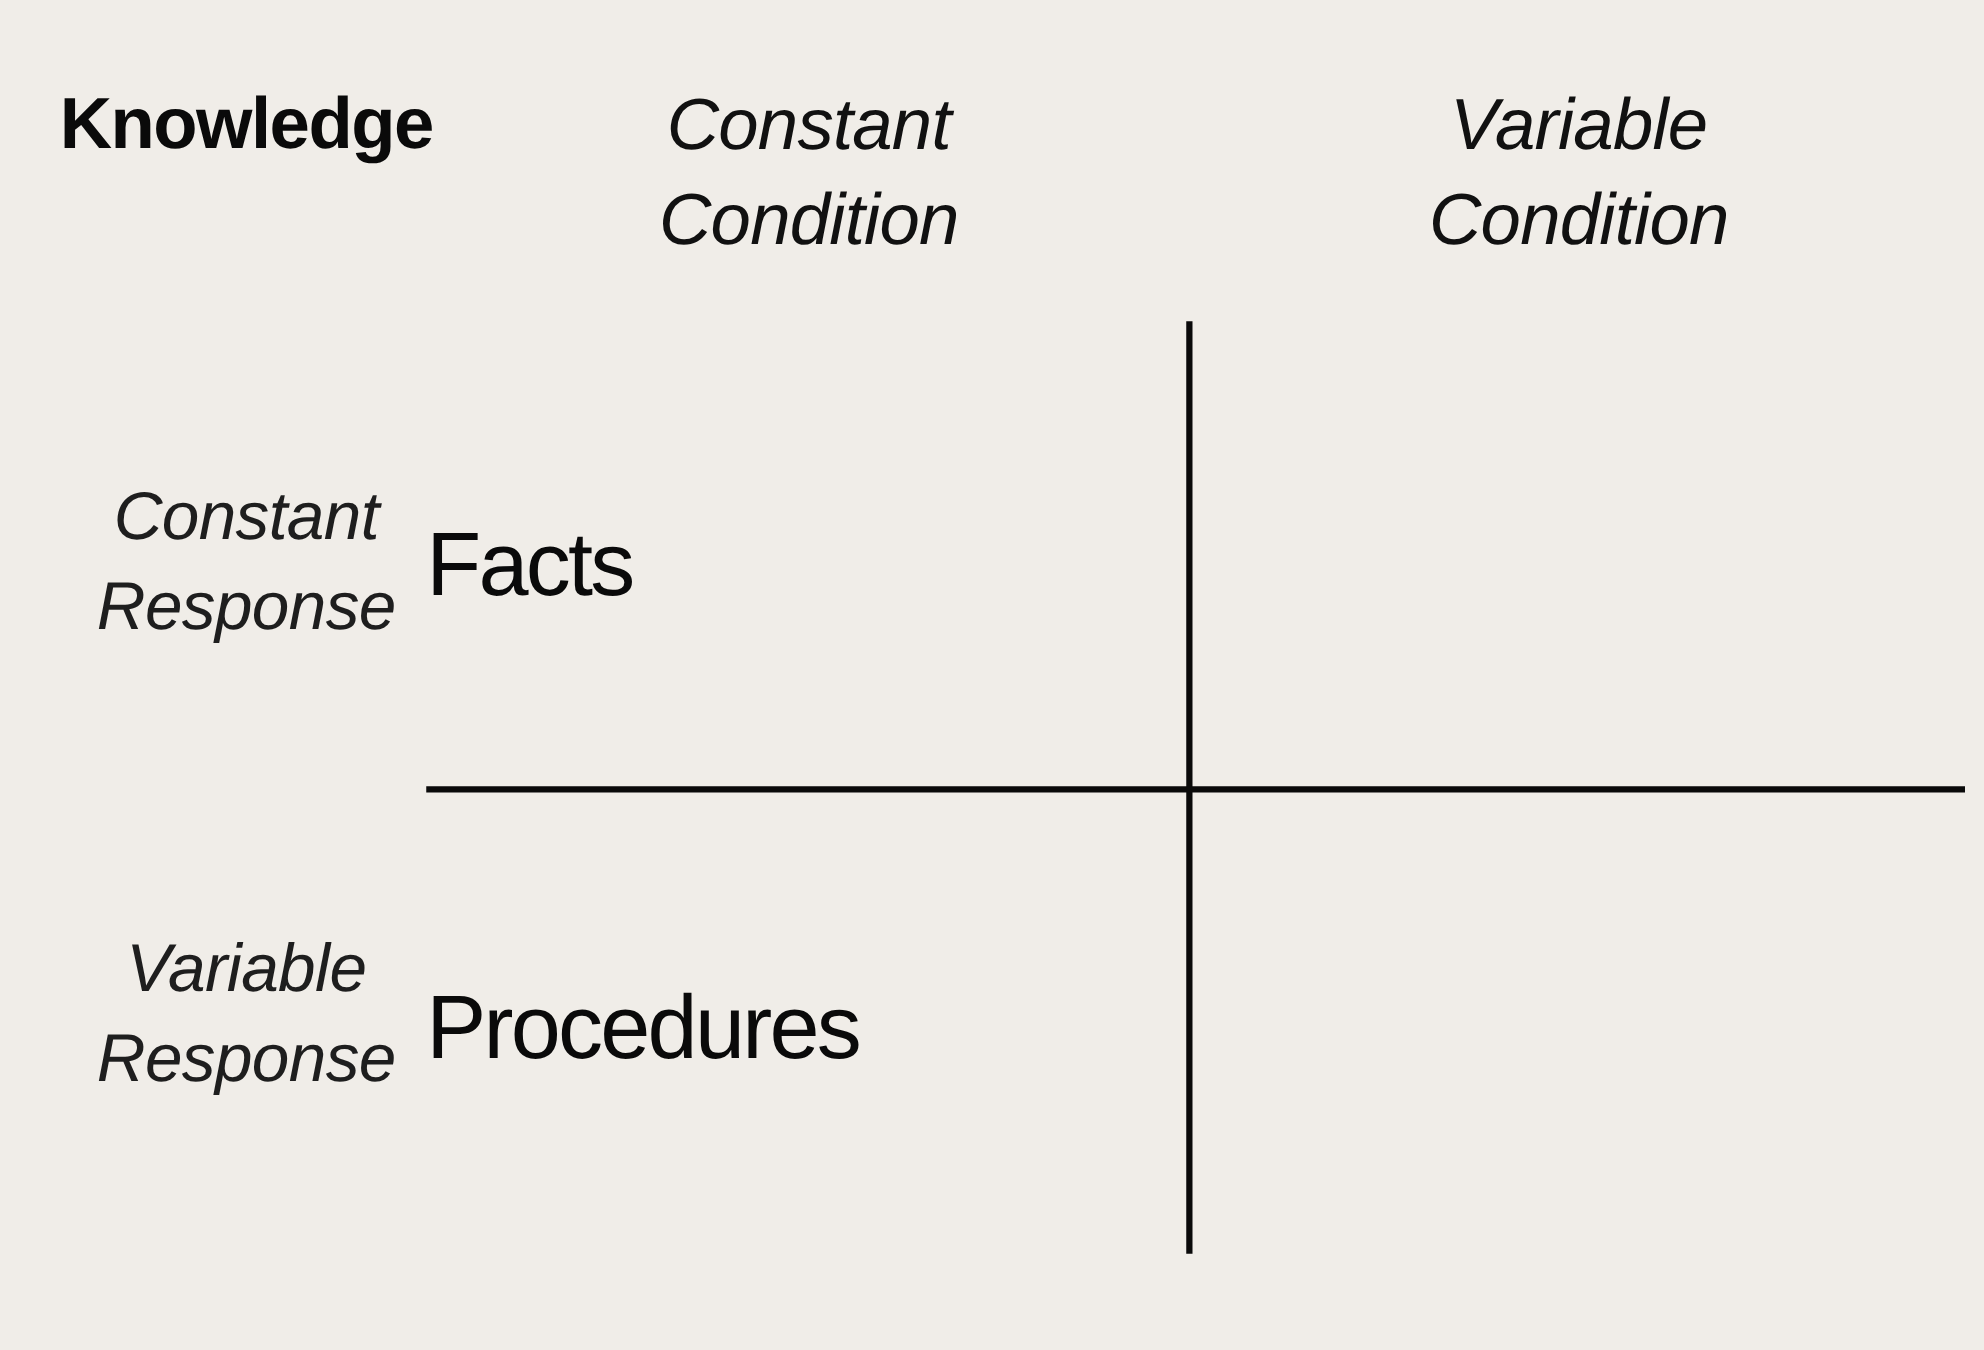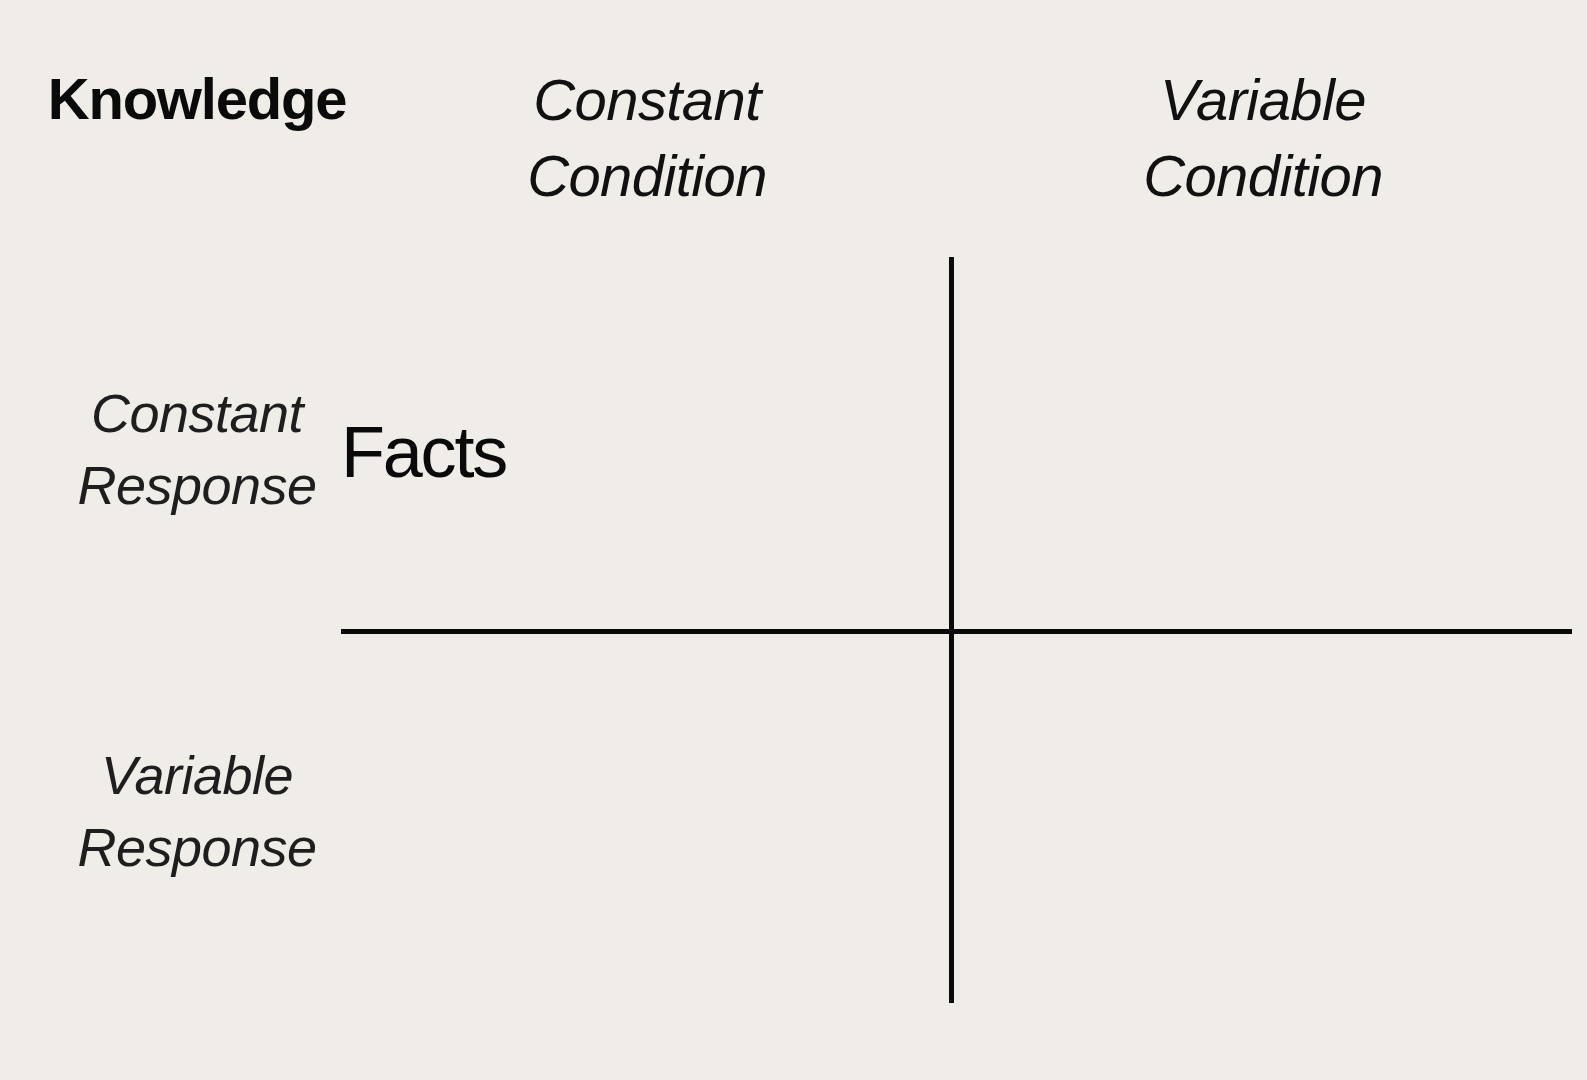--- a/index.html
+++ b/index.html
@@ -183,14 +183,15 @@
 
   <div class="cell row-header" id="row-header-variable">
     <div class="rowhdr-line">Variable</div>
     <div class="rowhdr-line">Response</div>
   </div>
 
   <div class="divider-vertical"></div>
   <div class="divider-horizontal"></div>
 
   <div class="cell quadrant" id="quadrant-facts">Facts</div>
+  <div class="cell quadrant" id="quadrant-procedures">Procedures</div>
 
 </div>
 
 </body></html>

